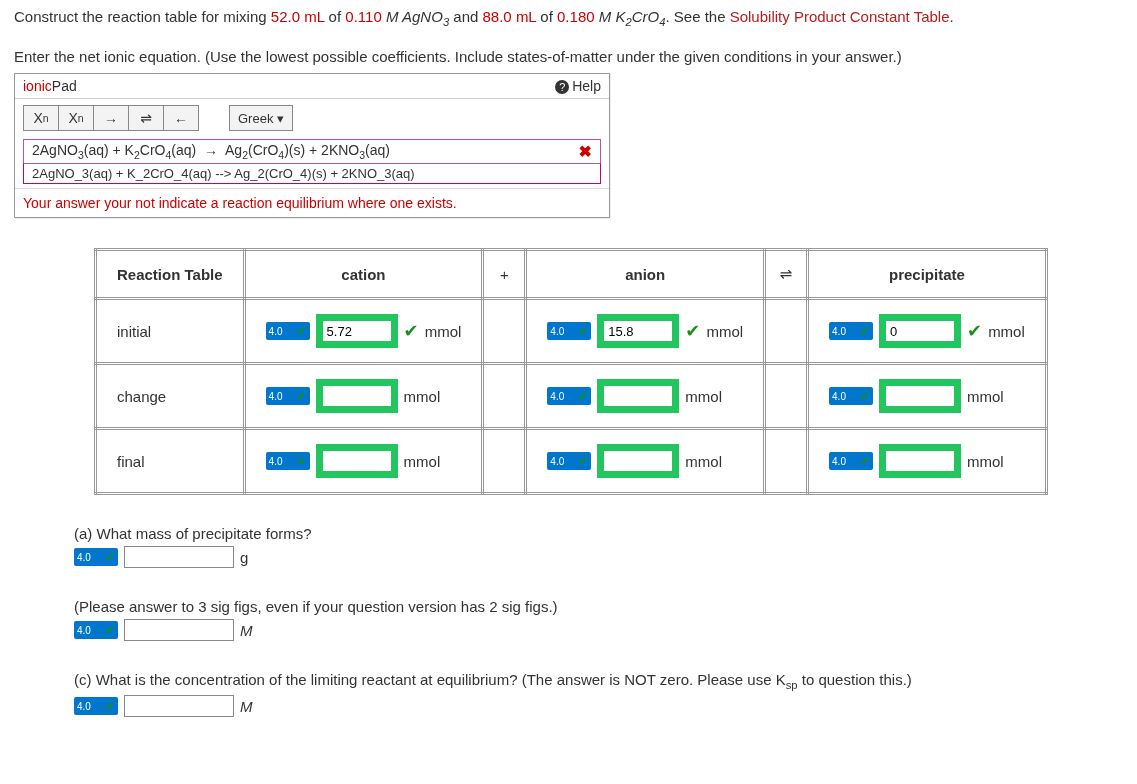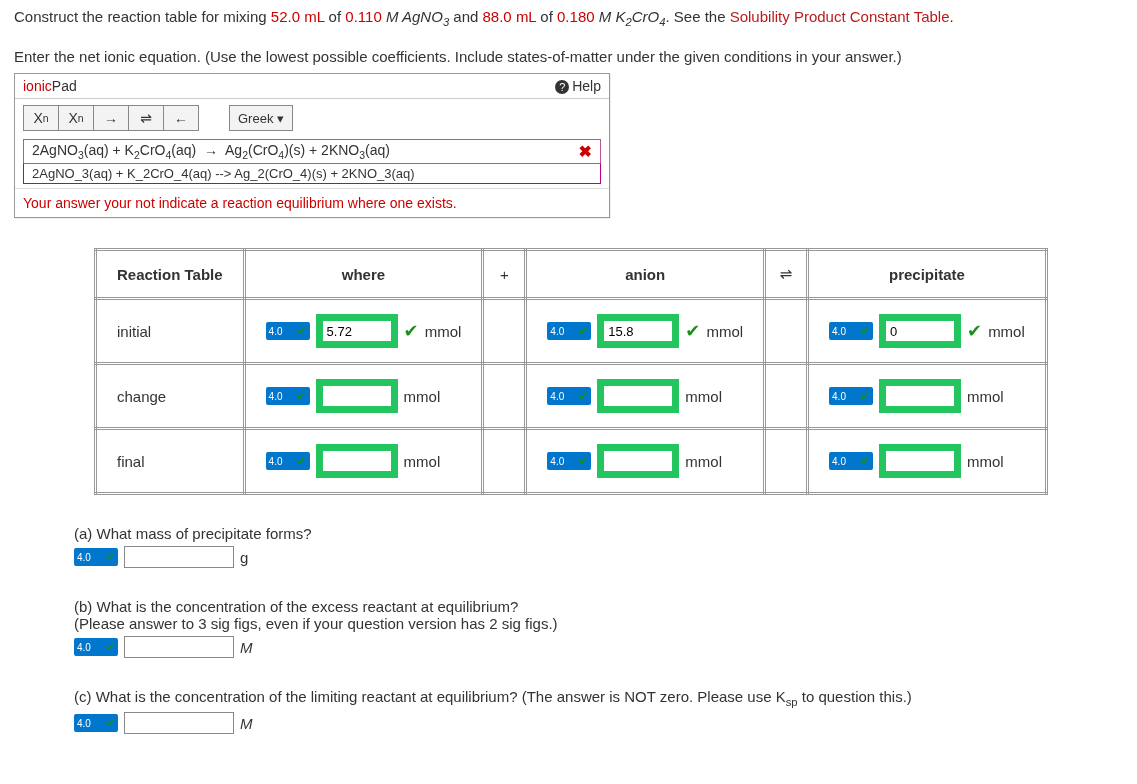--- a/index.html
+++ b/index.html
@@ -226,21 +226,21 @@
     </div>
   </div>
   <div class="feedback">Your answer your not indicate a reaction equilibrium where one exists.</div>
 </div>
 
 <div class="reaction-table-wrap">
   <table class="reaction">
     <tbody>
         <tr>
       <th style="text-align:left">Reaction Table</th>
-      <th>where</th>
+      <th>cation</th>
       <th class="sym-col">+</th>
       <th>anion</th>
       <th class="sym-col">⇌</th>
       <th>precipitate</th>
     </tr>
     <tr>
       <td>initial</td>
       <td>
         <div class="answer-cell">
           <span class="points-badge">
@@ -357,21 +357,20 @@
     <span class="points-badge">
         <span>4.0</span>
         <span class="points-check">✔</span>
       </span>
     <input class="wide-input" style="">
     <span class="unit">g</span>
   </div>
 </div>
 
 <div class="question-block">
-  <div>(b) What is the concentration of the excess reactant at equilibrium?</div>
   <div>(Please answer to 3 sig figs, even if your question version has 2 sig figs.)</div>
   <div class="inline-answer">
     <span class="points-badge">
         <span>4.0</span>
         <span class="points-check">✔</span>
       </span>
     <input class="wide-input" style="">
     <span class="unit italic">M</span>
   </div>
 </div>

